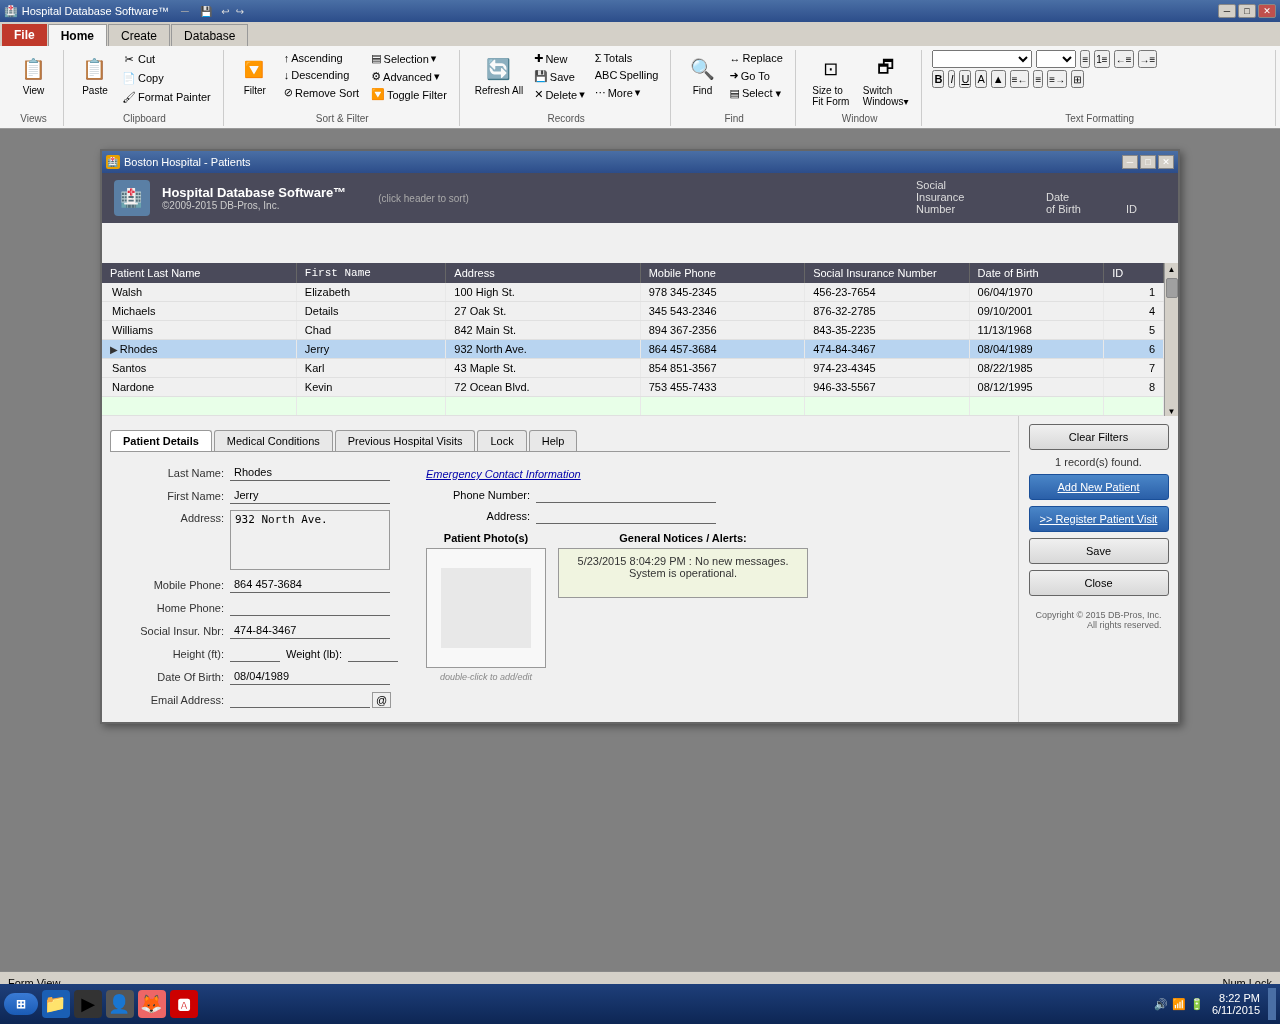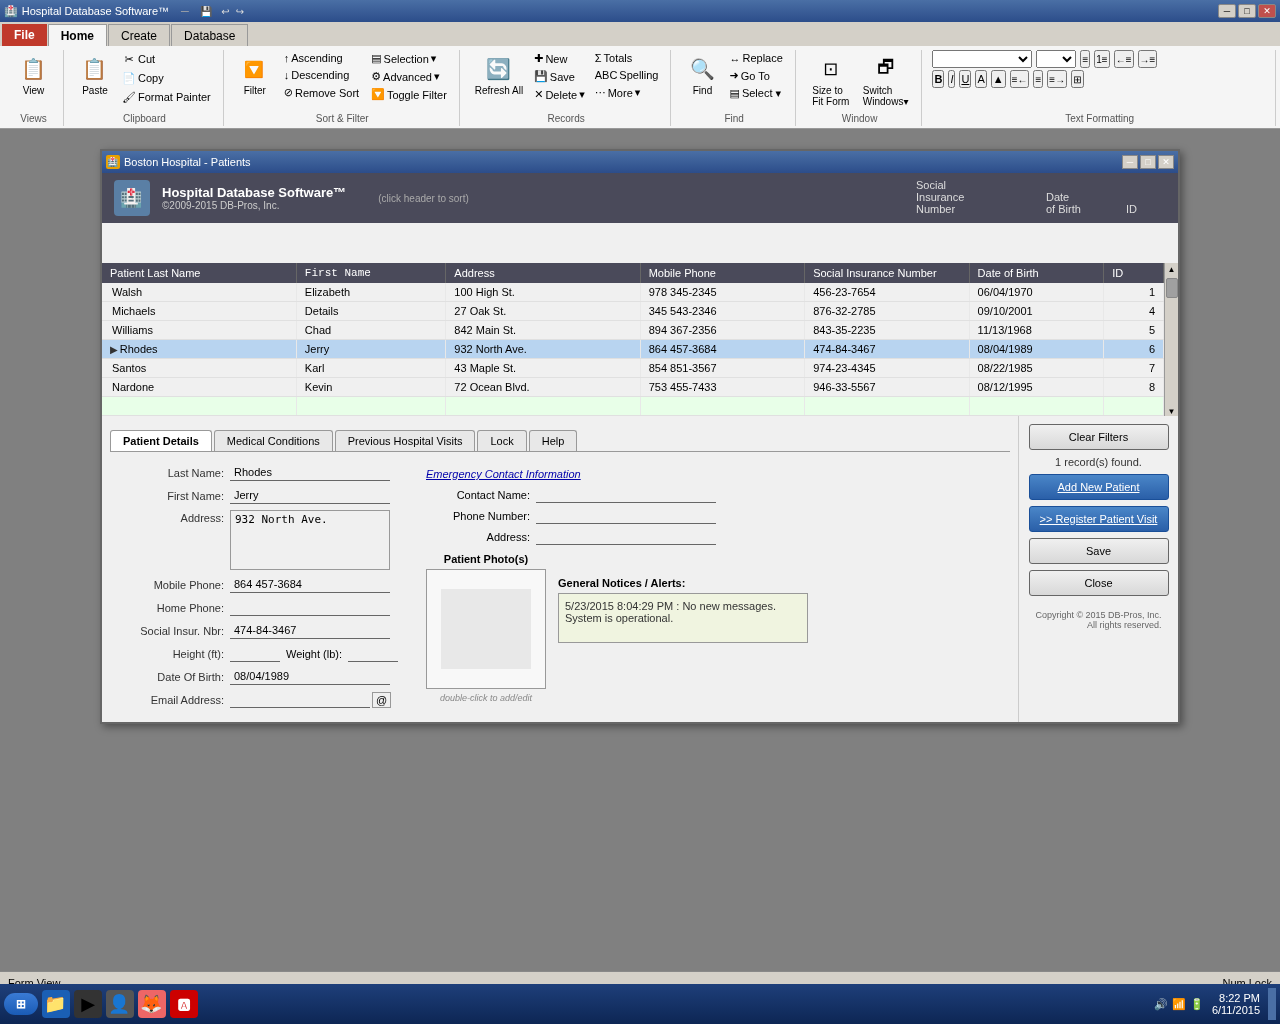--- a/index.html
+++ b/index.html
@@ -67,21 +67,21 @@
     .emergency-title { font-style: italic; text-decoration: underline; font-size: 11px; margin-bottom: 6px; color: #0000aa; }
     .emerg-row { display: flex; align-items: center; margin-bottom: 4px; }
     .emerg-label { width: 110px; text-align: right; padding-right: 6px; font-size: 11px; }
     .emerg-input { border: none; border-bottom: 1px solid #666; padding: 2px 4px; font-size: 11px; width: 180px; background: transparent; }
 
     
     .photo-box { border: 1px solid #999; background: #f8f8f8; width: 120px; height: 120px; display: flex; flex-direction: column; align-items: center; justify-content: center; font-size: 10px; color: #666; cursor: pointer; }
     .photo-hint { font-size: 9px; color: #888; text-align: center; margin-top: 4px; font-style: italic; }
 
     
-    .notices-section { margin-top: 24px; }
+    .notices-section { margin-top: 0; text-align: center; }
     .notices-label { font-size: 11px; font-weight: bold; margin-bottom: 4px; }
     .notices-box { border: 1px solid #999; background: #f0f4e0; padding: 6px; font-size: 11px; color: #333; min-height: 50px; width: 250px; }
 
     
     .sidebar-btn { width: 140px; padding: 6px 8px; border: 1px solid #666; border-radius: 3px; cursor: pointer; font-size: 11px; text-align: center; }
     .btn-blue { background: linear-gradient(to bottom, #4a86c8, #2a5fa8); color: white; border-color: #1a4f98; text-decoration: underline; }
     .btn-default { background: linear-gradient(to bottom, #f0f0f0, #d8d8d8); color: black; }
     .record-count { font-size: 11px; color: #333; }
     .copyright { font-size: 9px; color: #666; text-align: right; margin-top: 8px; }
 
@@ -484,24 +484,20 @@
               <input type="text" class="form-input" style="width: 140px;">
               <span style="margin-left:2px; font-size:11px; cursor:pointer; border:1px solid #999; padding:1px 3px;">@</span>
             </div>
           </div>
 
           <div style="flex:1;">
 
             <div class="emergency-section">
               <div class="emergency-title">Emergency Contact Information</div>
               <div class="emerg-row">
-                <span class="emerg-label">Contact Name:</span>
-                <input type="text" class="emerg-input" style="">
-              </div>
-              <div class="emerg-row">
                 <span class="emerg-label">Phone Number:</span>
                 <input type="text" class="emerg-input" style="">
               </div>
               <div class="emerg-row">
                 <span class="emerg-label">Address:</span>
                 <input type="text" class="emerg-input" style="">
               </div>
             </div>
 
             <div style="display:flex; gap:12px; margin-top:8px;">

